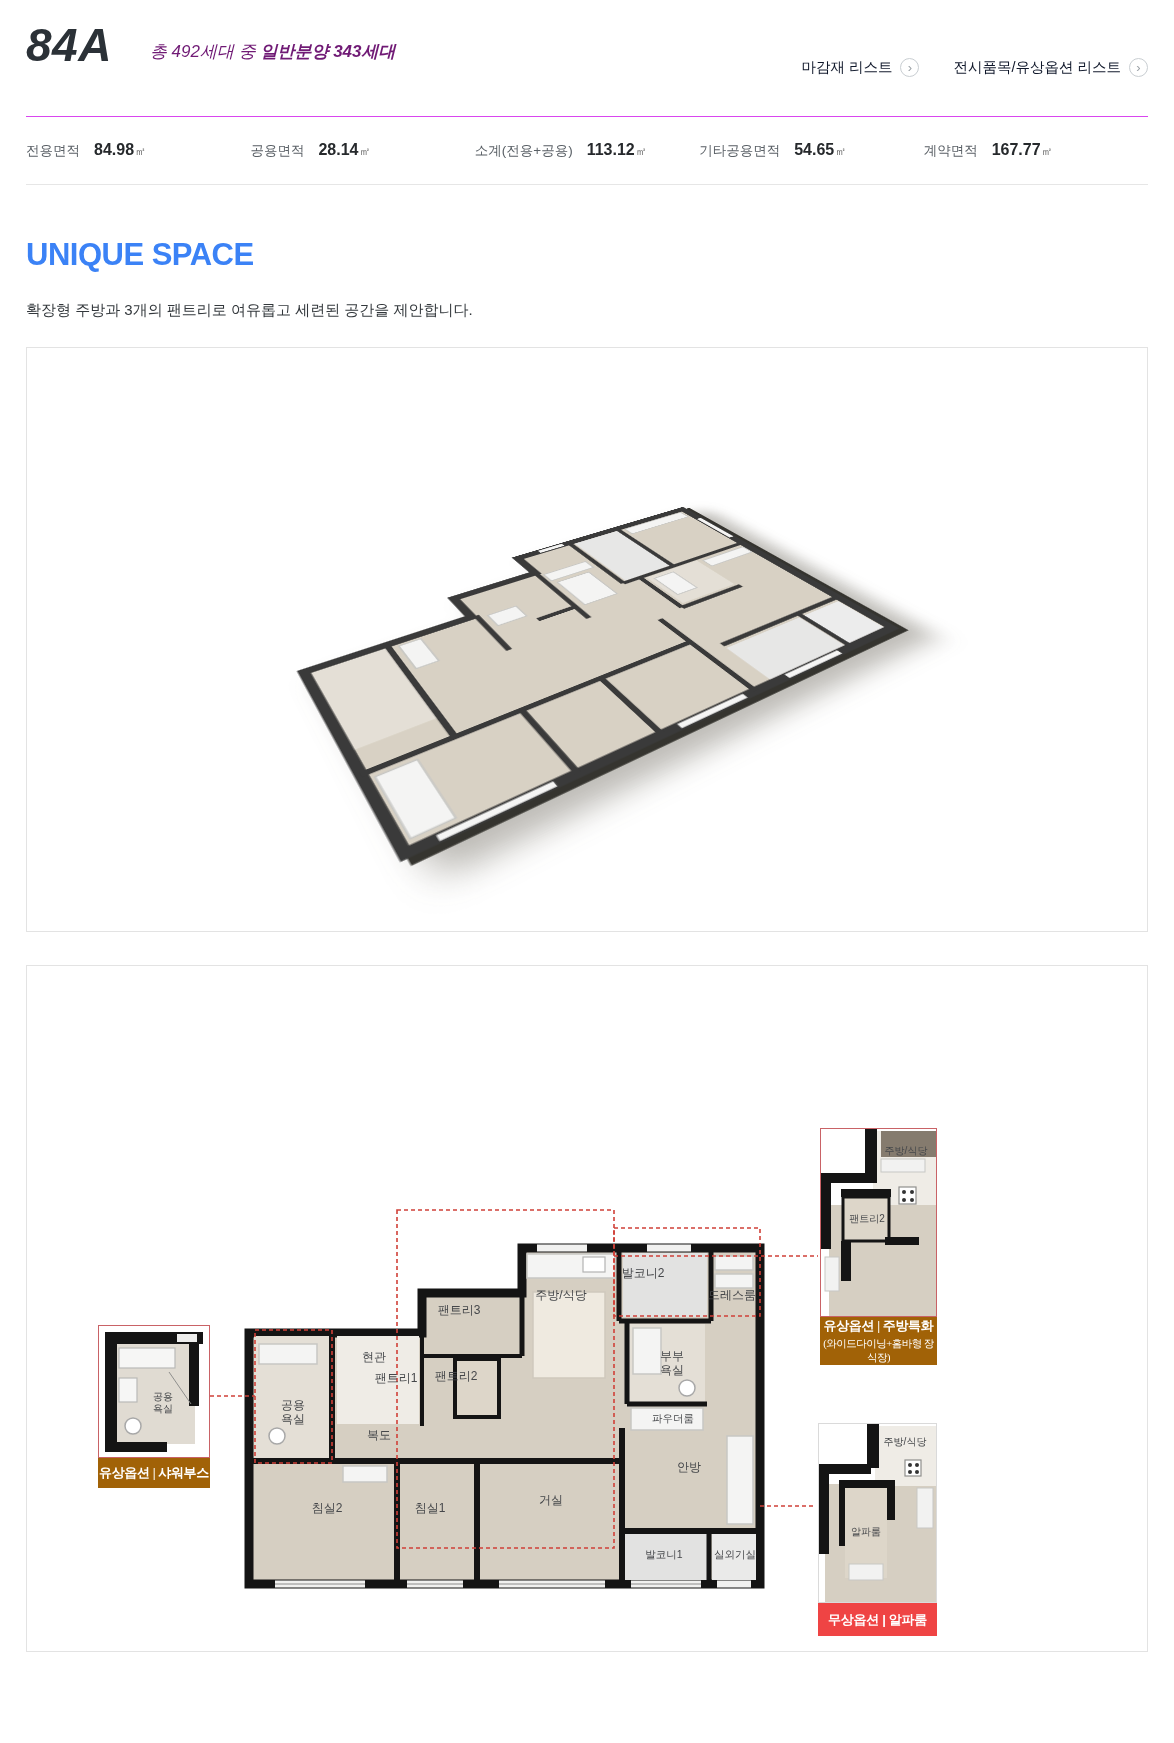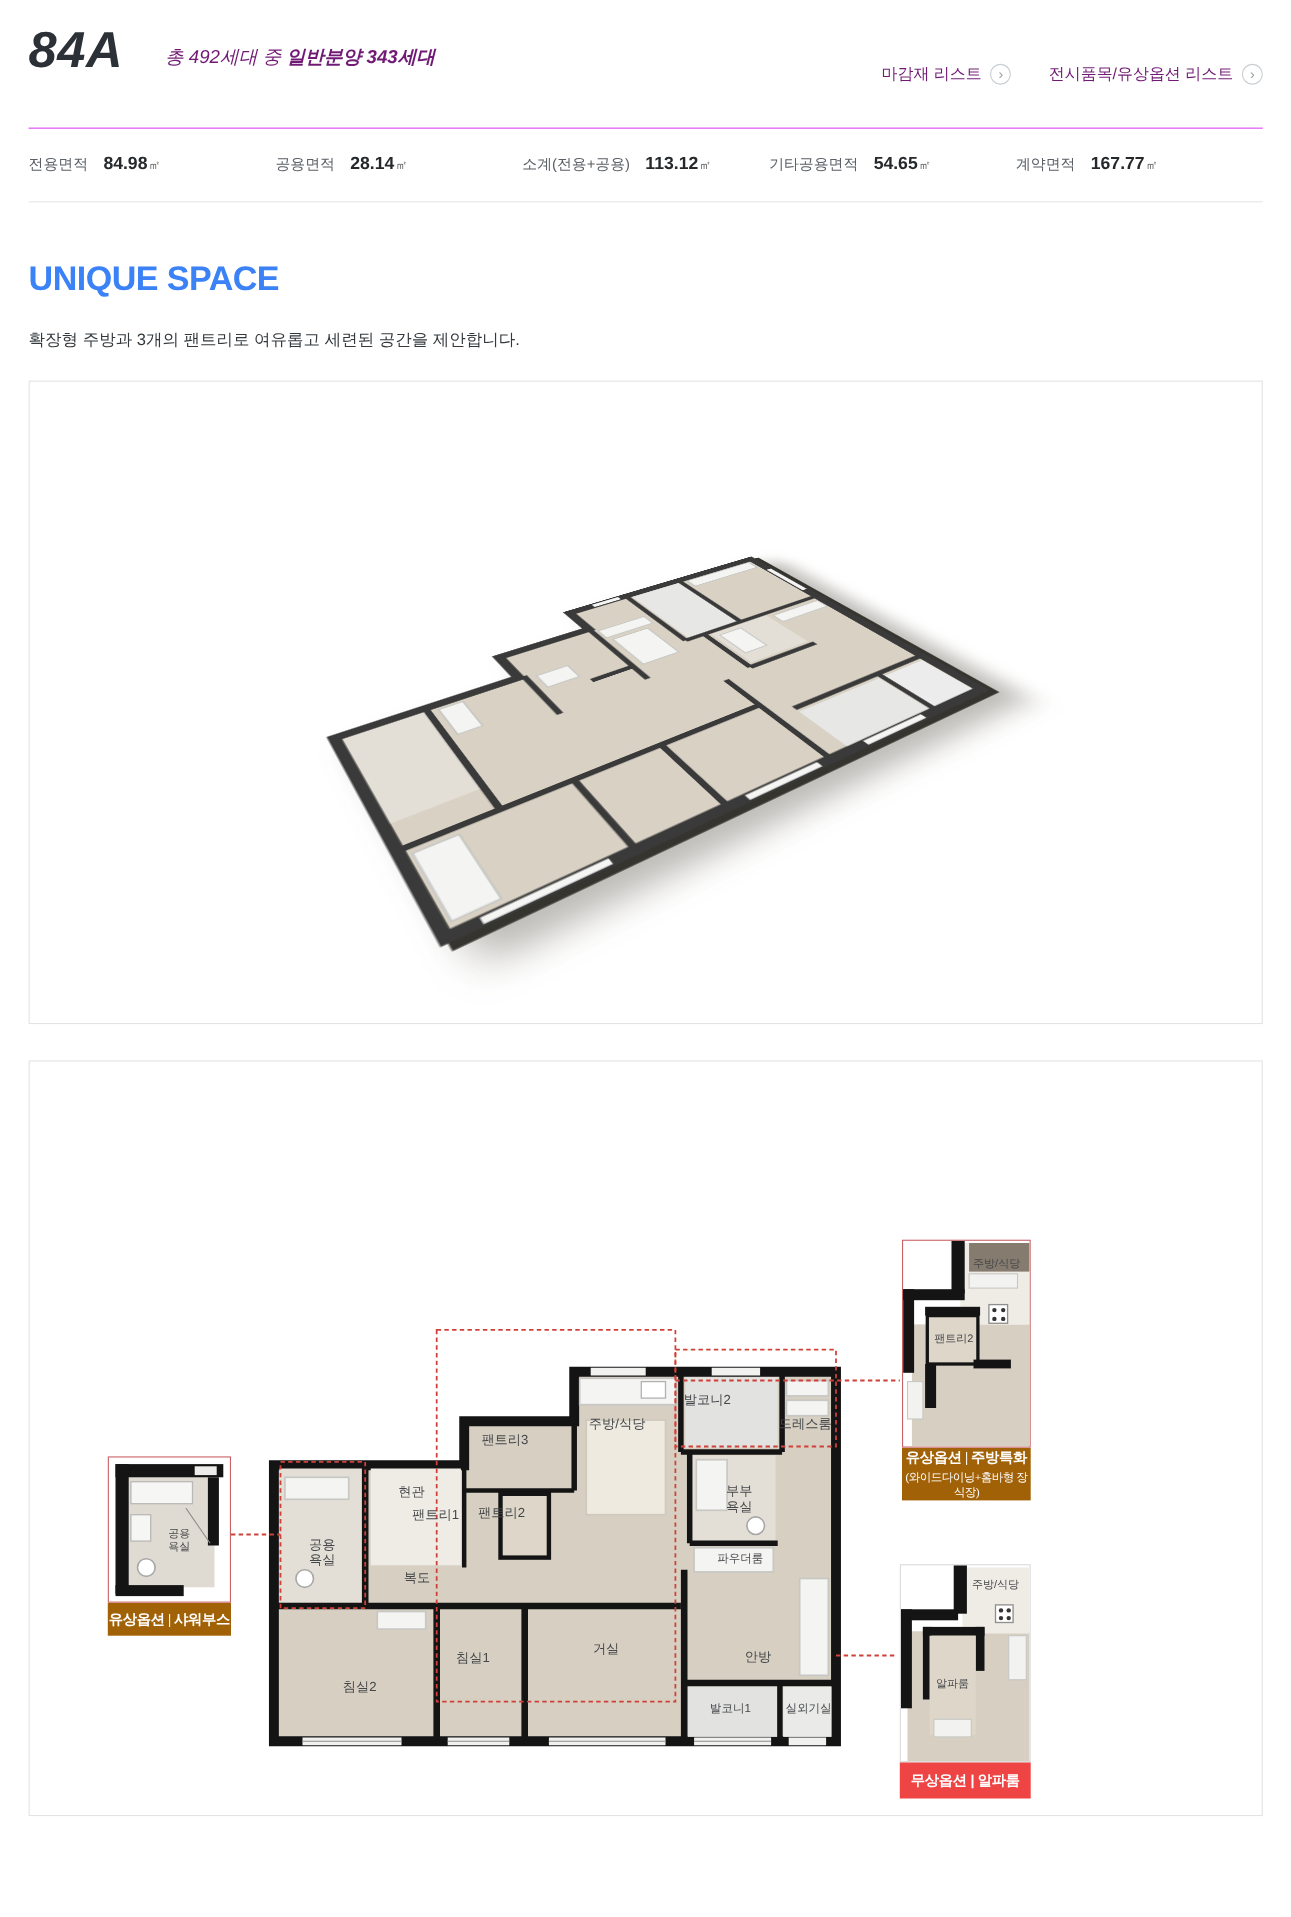--- a/index.html
+++ b/index.html
@@ -11,21 +11,21 @@
   }
   .page { padding:0 26px; }
 
   
   .hdr { position:relative; height:116px; }
   .hdr-left { position:absolute; left:0; top:22px; display:flex; align-items:flex-end; gap:38px;font-style:italic; }
   .unit-type { font-size:46px; font-weight:bold; letter-spacing:0.5px; color:#2b3137; line-height:1; }
   .unit-summary { font-size:17px; color:#701a75; padding-bottom:5px; }
   .unit-summary b { font-weight:bold; }
   .hdr-links { position:absolute; right:0; top:58px; display:flex; gap:34px; }
-  .hdr-link { display:flex; align-items:center; gap:8px; font-size:14.5px; color:#701a75; text-decoration:none; cursor:pointer; }
+  .hdr-link { display:flex; align-items:center; gap:8px; font-size:14.5px; color:#0f172a; text-decoration:none; cursor:pointer; }
   .circ-arrow { width:19px; height:19px; border:1px solid #c9ced2; border-radius:50%;
     display:flex; align-items:center; justify-content:center; color:#9aa0a5; font-size:13px; line-height:1; }
   .circ-arrow::before { content:"\203A"; margin-top:-1px; }
 
   
   .specs { display:flex; border-top:1px solid #d946ef; border-bottom:1px solid #e6e6e6;
     padding:24px 0; }
   .spec { flex:1; display:flex; align-items:baseline; gap:14px; }
   .spec-label { font-size:13.5px; color:#5a6066; }
   .spec-value { font-size:16px; font-weight:bold; color:#26292c; }
@@ -244,24 +244,24 @@
       <div class="room-label" style="left:534px; top:330px;">주방/식당</div>
       <div class="room-label" style="left:616px; top:308px;">발코니2</div>
       <div class="room-label" style="left:705px; top:330px;">드레스룸</div>
       <div class="room-label" style="left:347px; top:392px;">현관</div>
       <div class="room-label" style="left:369px; top:413px;">팬트리1</div>
       <div class="room-label" style="left:429px; top:411px;">팬트리2</div>
       <div class="room-label two-line" style="left:645px; top:398px;">부부욕실</div>
       <div class="room-label small" style="left:646px; top:452px;">파우더룸</div>
       <div class="room-label two-line" style="left:266px; top:447px;">공용욕실</div>
       <div class="room-label" style="left:352px; top:470px;">복도</div>
-      <div class="room-label" style="left:300px; top:569px;">침실2</div>
+      <div class="room-label" style="left:300px; top:543px;">침실2</div>
       <div class="room-label" style="left:403px; top:543px;">침실1</div>
       <div class="room-label" style="left:524px; top:535px;">거실</div>
-      <div class="room-label" style="left:662px; top:502px;margin-top:40px;">안방</div>
+      <div class="room-label" style="left:662px; top:502px;">안방</div>
       <div class="room-label small" style="left:637px; top:588px;">발코니1</div>
       <div class="room-label small" style="left:708px; top:588px;">실외기실</div>
 
       <div class="callout" style="left:71px; top:359px; width:112px;">
         <div class="callout-box red" style="height:133px;">
           <svg width="110" height="131" viewBox="0 0 110 131">
             <rect x="16" y="18" width="80" height="100" fill="#e0dbd2"></rect>
             <rect x="6" y="6" width="98" height="12" fill="#141414"></rect>
             <rect x="78" y="8" width="20" height="8" fill="#ededec"></rect>
             <rect x="6" y="6" width="12" height="118" fill="#141414"></rect>

